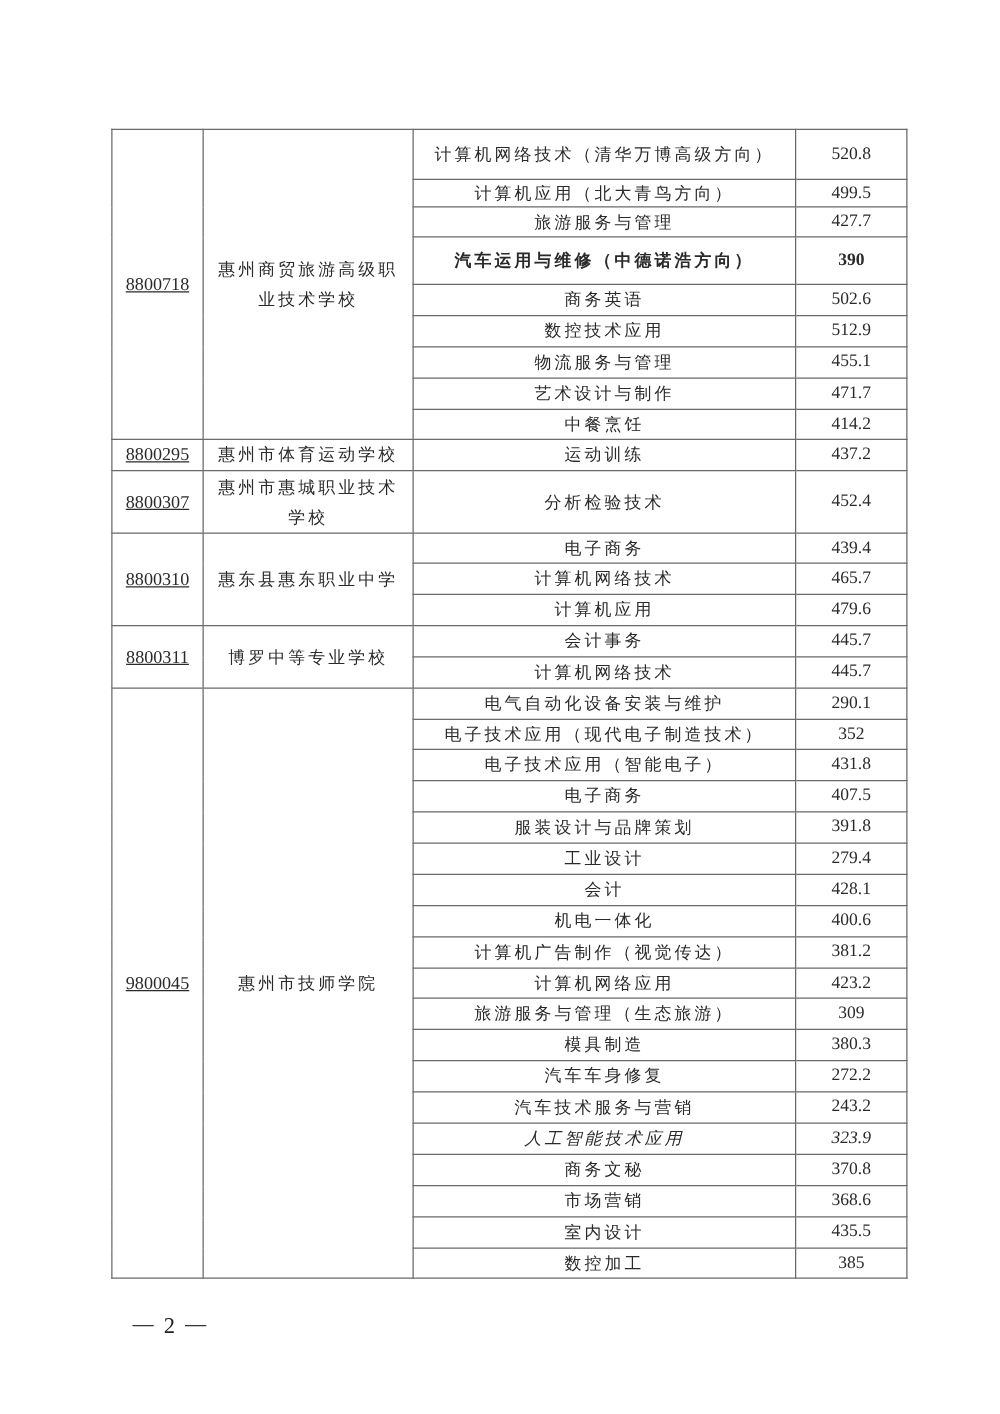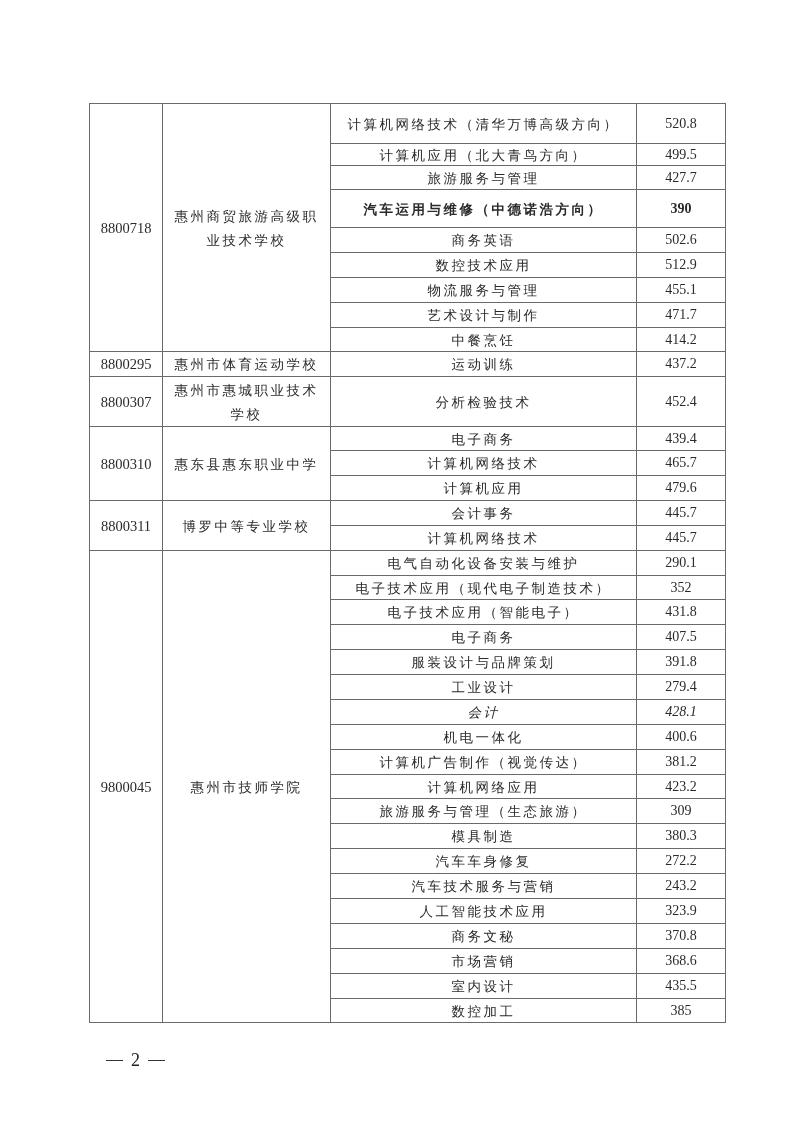--- a/index.html
+++ b/index.html
@@ -11,21 +11,21 @@
       border-collapse: collapse; table-layout: fixed;
       width: 636px;
     }
     table.admit td {
       border: 1px solid #6a6a6a;
       text-align: center; vertical-align: middle;
       padding: 0 4px; box-sizing: border-box;
       font-size: 13.5px; line-height: 18px; letter-spacing: 2.5px;
       color: #2a2a2a; overflow: hidden;
     }
-    table.admit td.code { font-family: "Liberation Serif", serif; font-size: 14.5px; letter-spacing: 0; }
+    table.admit td.code { font-family: "Liberation Serif", serif; font-size: 14.5px; letter-spacing: 0; text-decoration: underline; }
     table.admit td.score { font-family: "Liberation Serif", serif; font-size: 14px; letter-spacing: 0; }
     table.admit td.school { line-height: 24px; }
     col.c1 { width: 73px; } col.c2 { width: 168px; } col.c3 { width: 306px; } col.c4 { width: 89px; }
     .page-number {
       position: absolute; left: 106px; top: 1050px;
       font-family: "Liberation Serif", serif; font-size: 18px; color: #222;
       display: flex; align-items: center; gap: 8px;
     }
     .page-number .dash { display: inline-block; width: 17px; height: 1px; background: #333; }
   </style>
@@ -134,21 +134,21 @@
           <td class="score">407.5</td>
         </tr>
         <tr style="height: 25px;">
           <td class="major">服装设计与品牌策划</td>
           <td class="score">391.8</td>
         </tr>
         <tr style="height: 25px;">
           <td class="major">工业设计</td>
           <td class="score">279.4</td>
         </tr>
-        <tr style="height: 25px; font-style: italic;">
+        <tr style="height: 25px;">
           <td class="major">会计</td>
           <td class="score">428.1</td>
         </tr>
         <tr style="height: 25px;">
           <td class="major">机电一体化</td>
           <td class="score">400.6</td>
         </tr>
         <tr style="height: 25px;">
           <td class="major">计算机广告制作（视觉传达）</td>
           <td class="score">381.2</td>
@@ -166,21 +166,21 @@
           <td class="score">380.3</td>
         </tr>
         <tr style="height: 25px;">
           <td class="major">汽车车身修复</td>
           <td class="score">272.2</td>
         </tr>
         <tr style="height: 25px;">
           <td class="major">汽车技术服务与营销</td>
           <td class="score">243.2</td>
         </tr>
-        <tr style="height: 25px;">
+        <tr style="height: 25px; font-style: italic;">
           <td class="major">人工智能技术应用</td>
           <td class="score">323.9</td>
         </tr>
         <tr style="height: 25px;">
           <td class="major">商务文秘</td>
           <td class="score">370.8</td>
         </tr>
         <tr style="height: 25px;">
           <td class="major">市场营销</td>
           <td class="score">368.6</td>

